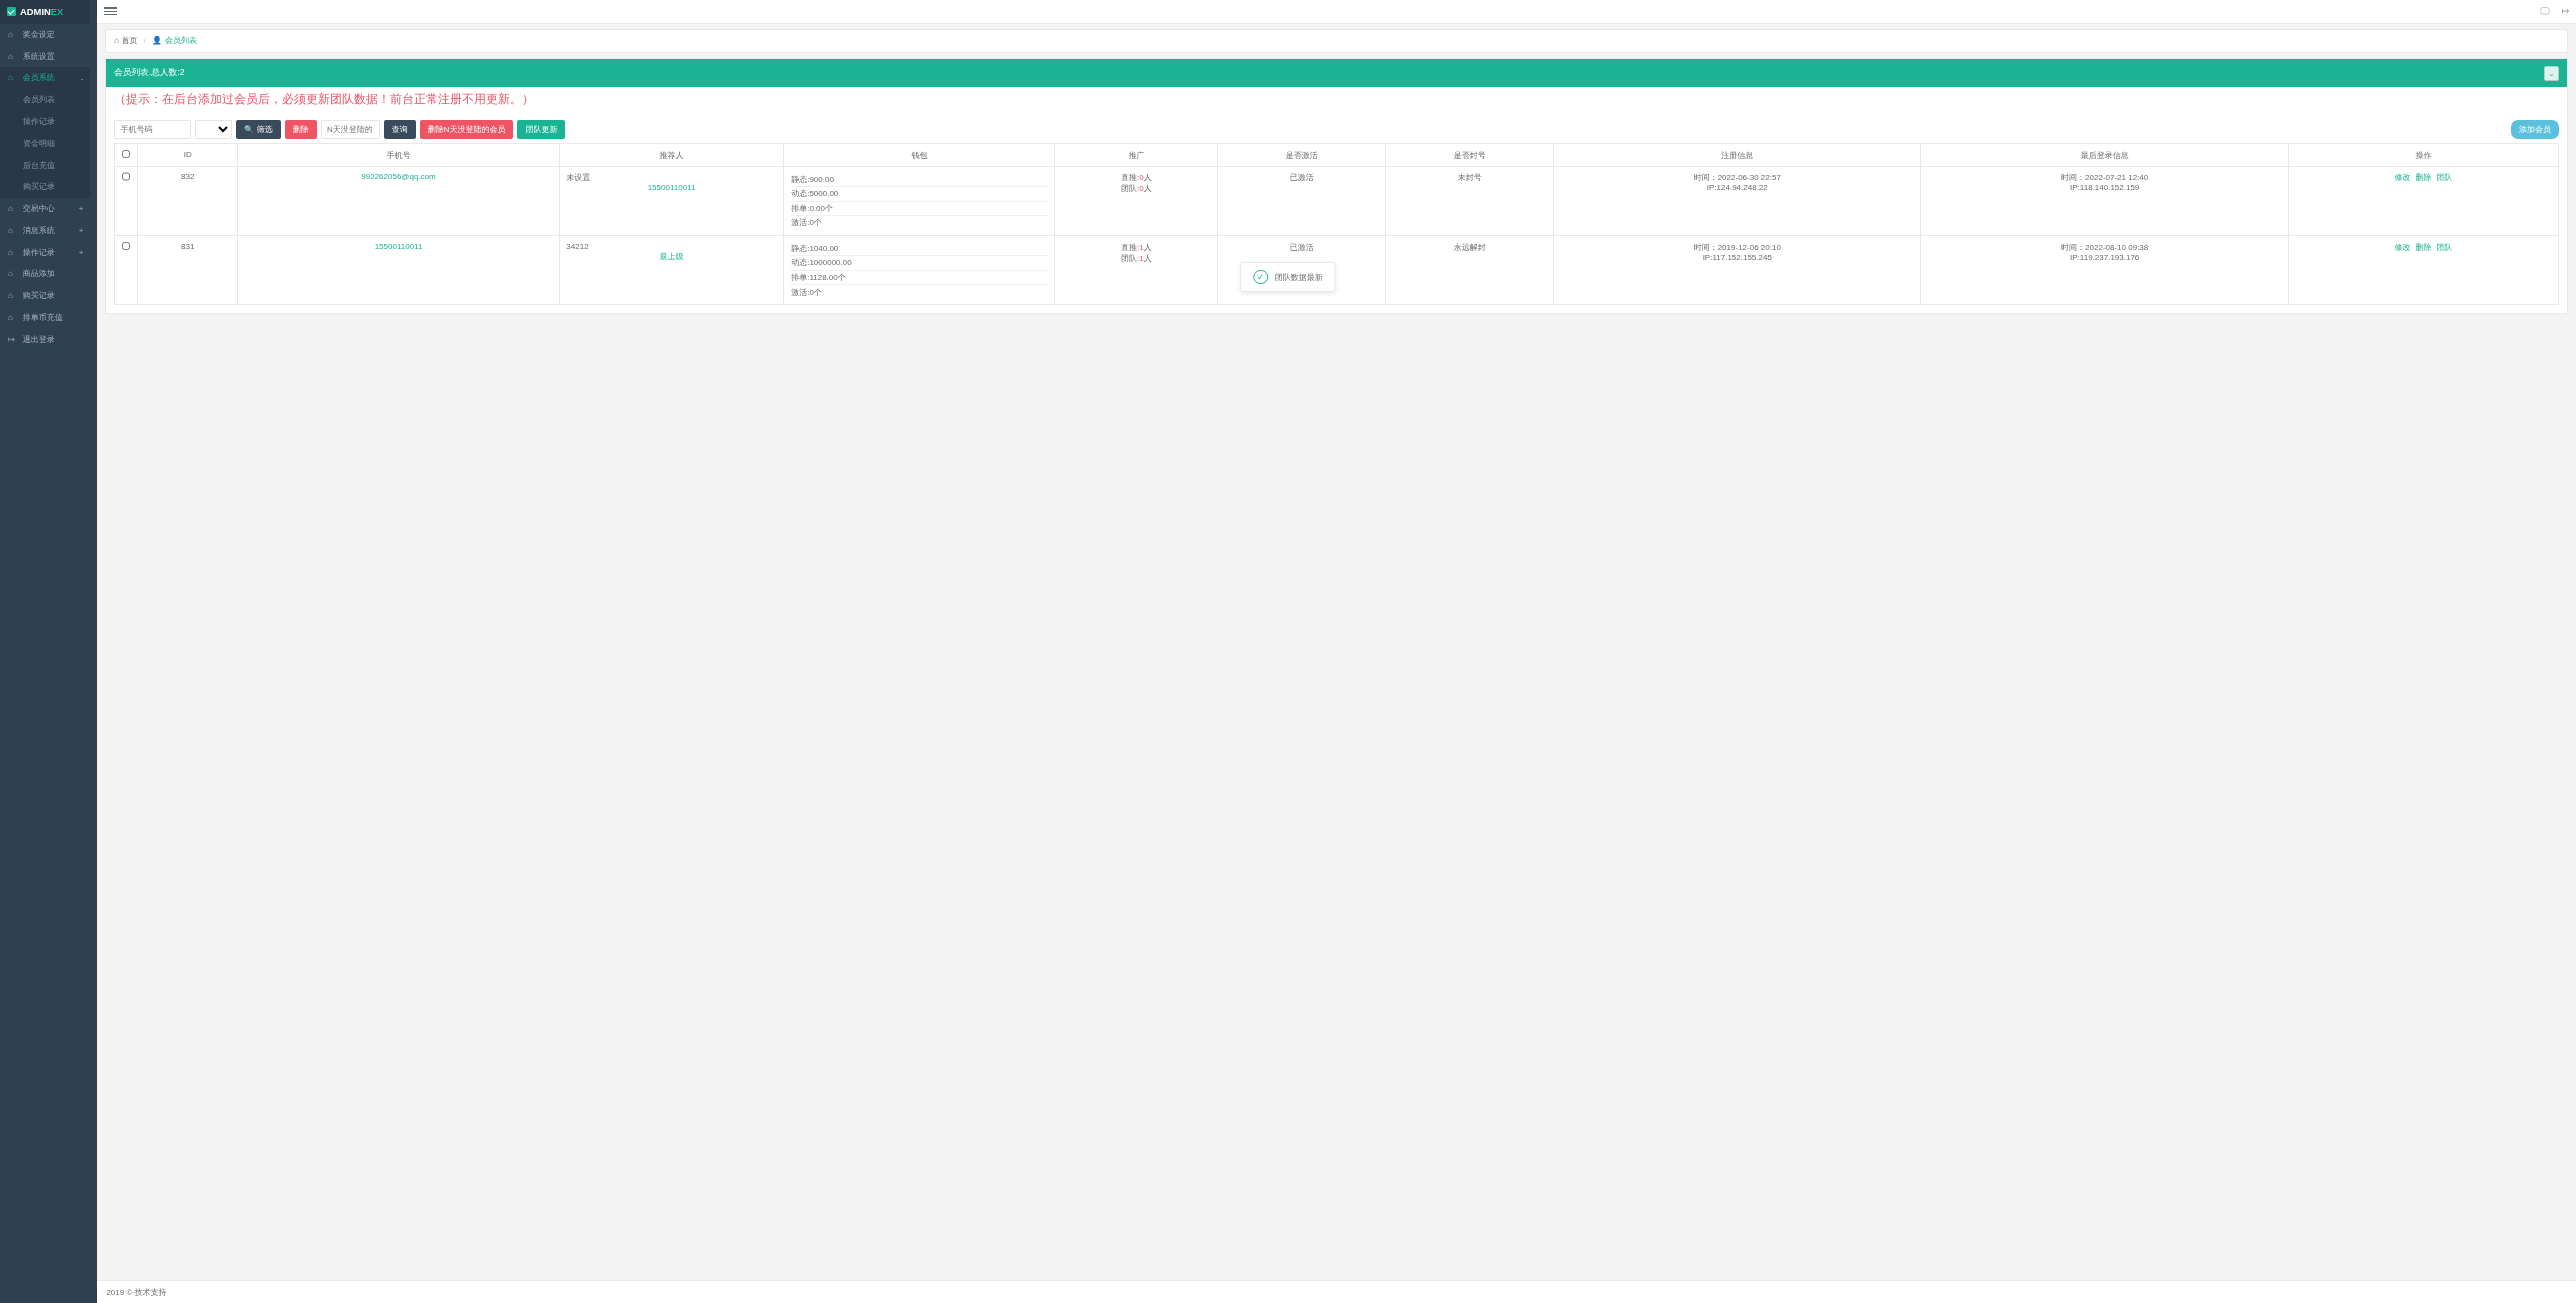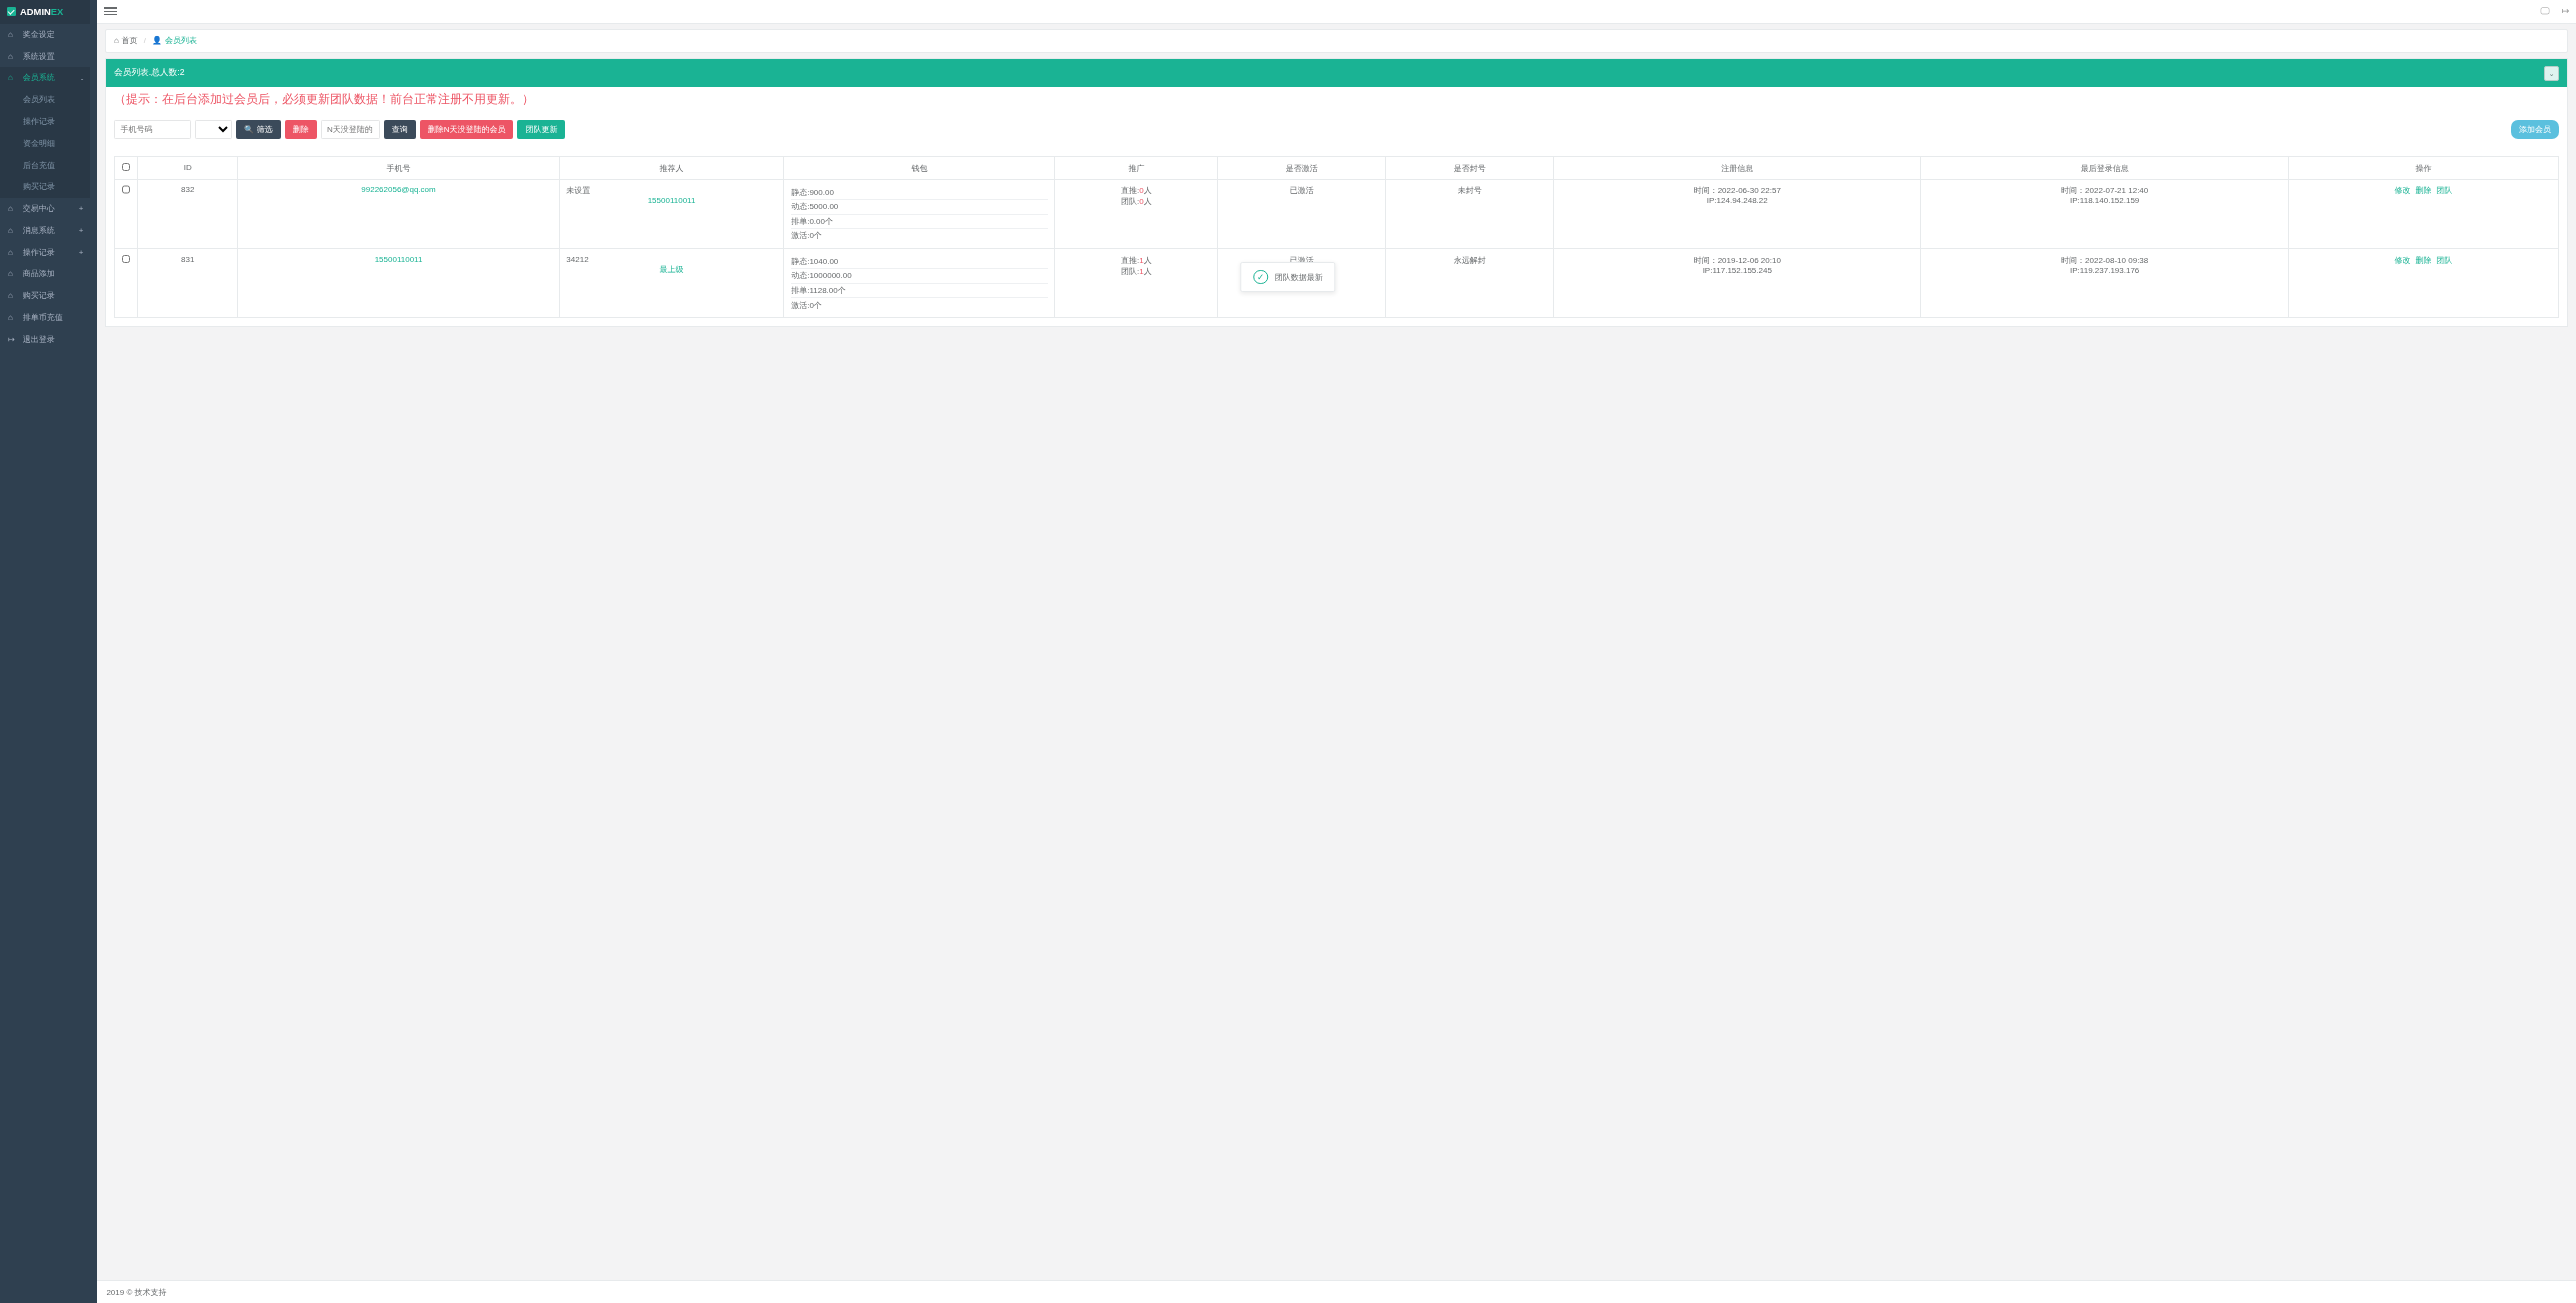--- a/index.html
+++ b/index.html
@@ -38,21 +38,21 @@
 .breadcrumb .cur a { color: #1ab394; }
 .home-icon { font-style: normal; margin-right: 2.7px; }
 
 .ibox { background: #fff; border: 0.7px solid #e7eaec; margin-bottom: 13.4px; }
 .ibox-title { background: #1ab394; color: #fff; padding: 6.7px 8px; display: flex; justify-content: space-between; align-items: center; font-size: 8.7px; }
 .ibox-tools { }
 .ibox-tools .collapse-btn { width: 14.8px; height: 14.8px; background: #fff; opacity:.85; border: 0.7px solid #d2d2d2; border-radius: 2px; display: inline-flex; align-items:center; justify-content:center; cursor: pointer; color: #676a6c; font-size: 7.4px; }
 .hint { color: #ed5565; font-size: 12px; padding: 4px 8px; }
 .ibox-content { padding: 8px; }
 
-.toolbar { display: flex; gap: 4px; align-items: center; margin-bottom: 17px; flex-wrap: wrap; }
+.toolbar { display: flex; gap: 4px; align-items: center; margin-bottom: 4px; flex-wrap: wrap; }
 .form-control { height: 19px; border: 0.7px solid #e5e6e7; border-radius: 1.3px; padding: 0 5.4px; font-size: 8px; background: #fff; }
 .input-phone { width: 77px; }
 .select-empty { width: 37px; }
 .input-days { width: 59px; }
 .btn { height: 19px; border: none; border-radius: 2px; padding: 0 8px; font-size: 8px; color: #fff; cursor: pointer; display: inline-flex; align-items: center; gap: 2.7px; }
 .btn-dark { background: #3b4a5a; }
 .btn-danger { background: #ed5565; }
 .btn-teal { background: #1ab394; }
 .btn-info { background: #5bc0de; }
 .btn-add { margin-left: auto; border-radius: 7px; }

